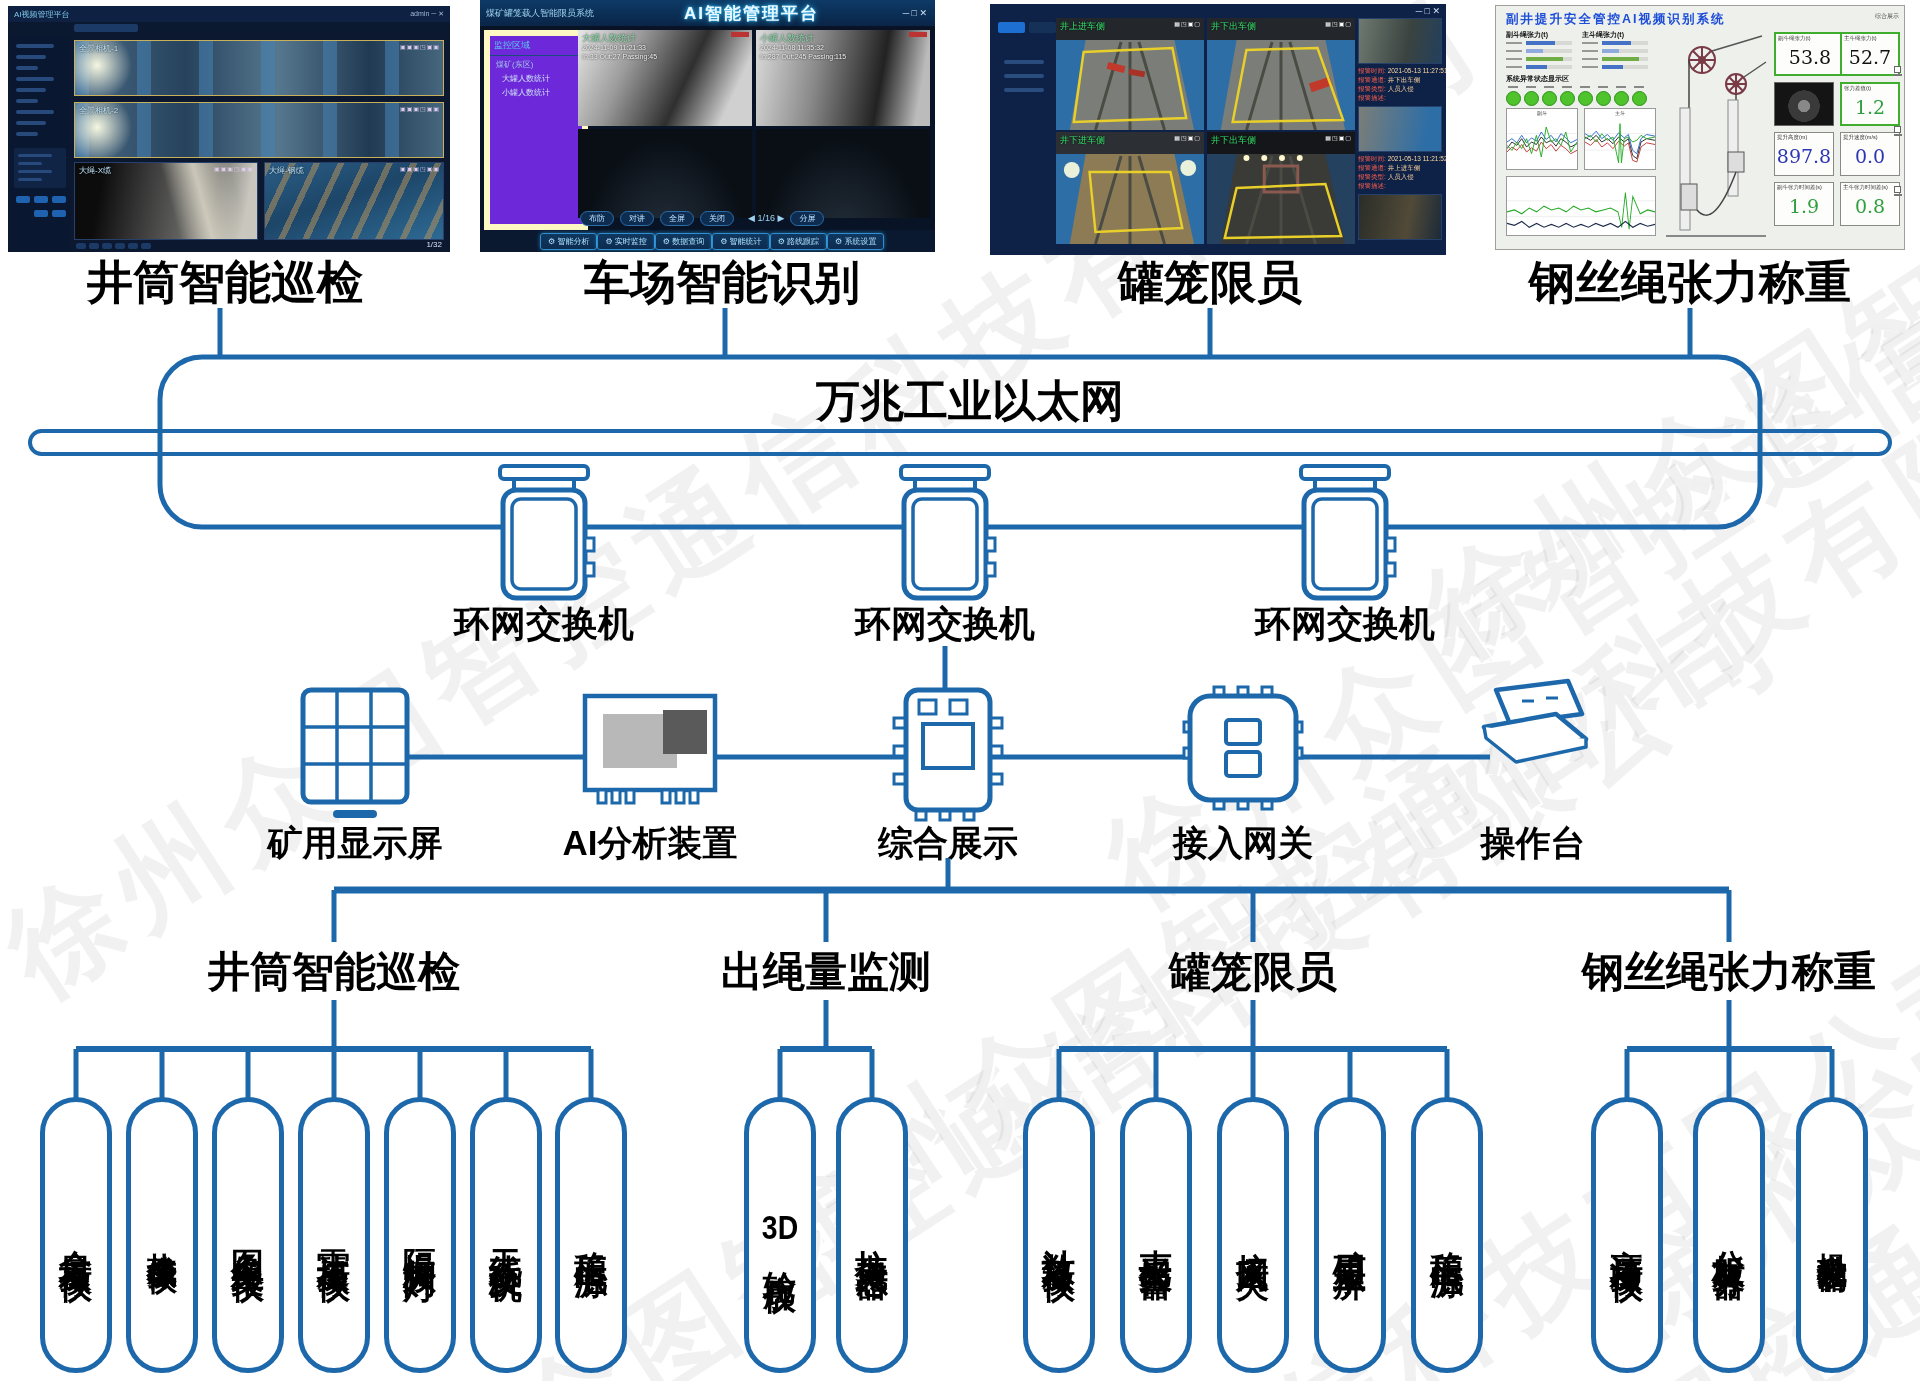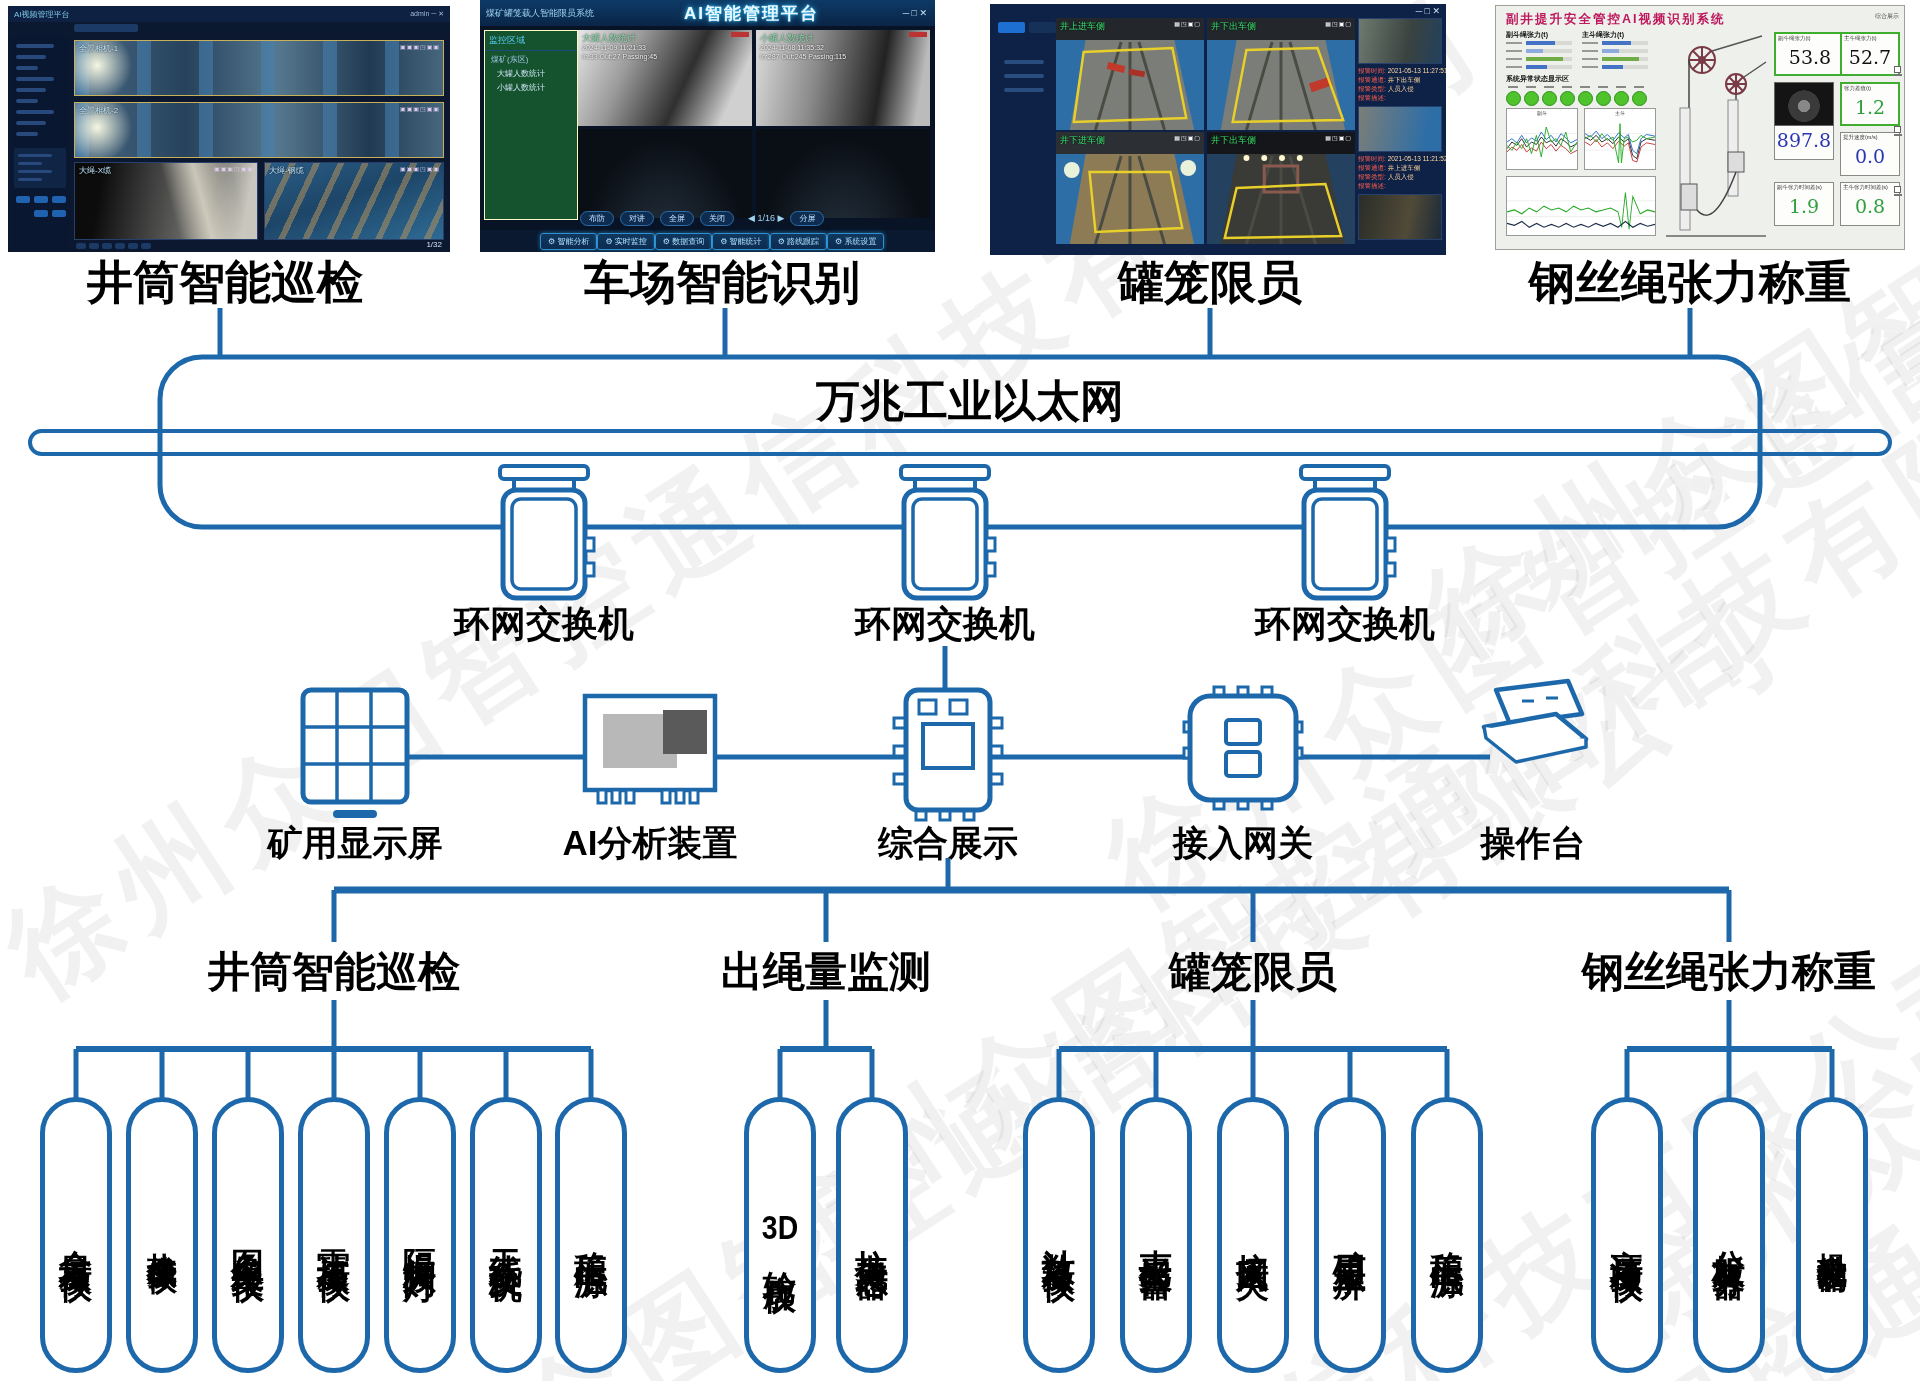--- a/index.html
+++ b/index.html
@@ -43,21 +43,21 @@
   #s1 .page{position:absolute;right:8px;bottom:3px;font-size:8px;color:#cfe3f5;}
   
   #s2{background:#081325;}
   #s2 .hdr{position:absolute;left:0;top:0;right:0;height:26px;
            background:linear-gradient(180deg,#0d3a66,#0a2547);display:flex;align-items:center;}
   #s2 .wt{font-size:9px;color:#9fd3f0;margin-left:6px;width:130px;}
   #s2 .at{flex:1;text-align:center;font-size:17px;font-weight:bold;color:#eaf7ff;
           text-shadow:0 0 6px #35c3ff,0 0 2px #35c3ff;letter-spacing:2px;}
   #s2 .wc{font-size:9px;color:#cfe3f5;margin-right:8px;width:40px;text-align:right;}
   #s2 .panel{position:absolute;left:4px;top:30px;width:92px;height:188px;
-             border:1px solid #fef9c3;background:#14532d;}
+             border:6px solid #fef9c3;background:#6d28d9;}
   #s2 .ph{font-size:9px;color:#57c8f0;border-bottom:1px solid #1c4a7a;padding:3px 4px;}
   #s2 .pi{font-size:8px;color:#cfe3f5;padding:3px 4px 0 12px;white-space:nowrap;overflow:hidden;}
   #s2 .pi.first{padding-left:6px;color:#9fc3e5;}
   #s2 .tile{position:absolute;overflow:hidden;}
   #s2 .ct{position:absolute;left:4px;top:2px;font-size:9px;color:#8fe0b0;z-index:2;text-shadow:0 0 2px #000;}
   #s2 .cl{position:absolute;left:4px;font-size:7px;color:#f0f0f0;z-index:2;text-shadow:0 0 2px #000;}
   #s2 .ctrl{position:absolute;left:100px;bottom:26px;height:16px;display:flex;gap:6px;align-items:center;}
   #s2 .pill{font-size:8px;color:#bfe3ff;border:1px solid #2b6da8;border-radius:8px;
             padding:1px 8px;background:#0d2c50;}
   #s2 .pg{font-size:9px;color:#9fd3f0;margin-left:8px;}
@@ -72,21 +72,21 @@
   #s3 .tab{position:absolute;height:11px;border-radius:2px;}
   #s3 .tile{position:absolute;overflow:hidden;background:#333;}
   #s3 .tt{position:absolute;left:4px;top:2px;font-size:9px;color:#35e06a;z-index:3;text-shadow:0 0 2px #000;}
   #s3 .ti{position:absolute;right:3px;top:2px;z-index:3;font-size:6px;letter-spacing:1px;color:#fff;}
   #s3 .thumb{position:absolute;width:82px;height:44px;overflow:hidden;border:1px solid #27406b;}
   #s3 .al{position:absolute;width:84px;font-size:6.5px;line-height:9px;white-space:nowrap;}
   #s3 .al .k{color:#ff5f4e;}
   #s3 .al .v{color:#ffd9a0;}
   
   #s4{background:#eef0ec;border:1px solid #a0a09a;box-sizing:border-box;}
-  #s4 .title{position:absolute;left:10px;top:5px;font-size:12.5px;font-weight:bold;color:#be185d;letter-spacing:2px;}
+  #s4 .title{position:absolute;left:10px;top:5px;font-size:12.5px;font-weight:bold;color:#1d4ed8;letter-spacing:2px;}
   #s4 .corner{position:absolute;right:5px;top:6px;font-size:6px;color:#555;}
   #s4 .glabel{position:absolute;font-size:7px;font-weight:bold;color:#111;}
   #s4 .minibar{position:absolute;height:4px;background:#d8d8d4;}
   #s4 .minibar i{display:block;height:100%;}
   #s4 .stitle{position:absolute;font-size:7px;font-weight:bold;color:#111;}
   #s4 .dot{position:absolute;width:15px;height:15px;border-radius:50%;
            background:#4fc32b;border:1px solid #2e8f1a;box-sizing:border-box;}
   #s4 .dash{position:absolute;height:2px;background:#888;}
   #s4 .chart{position:absolute;background:#fff;border:1px solid #999;box-sizing:border-box;}
   #s4 .chart .ct{position:absolute;left:0;right:0;top:1px;text-align:center;font-size:5px;color:#333;}
@@ -521,21 +521,21 @@
                  <span class="v ">53.8</span>
         </div>
         <div class="card gb" style="left: 344px; top: 26px; width: 60px; height: 44px;">
           <span class="k">主斗绳张力(t)</span>
                  <span class="v ">52.7</span>
         </div>
         <div class="card gb" style="left: 344px; top: 76px; width: 60px; height: 44px; text-decoration: underline;">
           <span class="k">张力差值(t)</span>
                  <span class="v green">1.2</span>
         </div>
-        <div class="card " style="left: 278px; top: 110px; width: 60px; height: 44px;">
+        <div class="card " style="left: 278px; top: 126px; width: 60px; height: 44px;">
           <span class="k">提升高度(m)</span>
                  <span class="v blue">897.8</span>
         </div>
         <div class="card " style="left: 344px; top: 126px; width: 60px; height: 44px;">
           <span class="k">提升速度(m/s)</span>
                  <span class="v blue">0.0</span>
         </div>
         <div class="card " style="left: 278px; top: 176px; width: 60px; height: 44px;">
           <span class="k">副斗张力时间差(s)</span>
                  <span class="v green">1.9</span>

